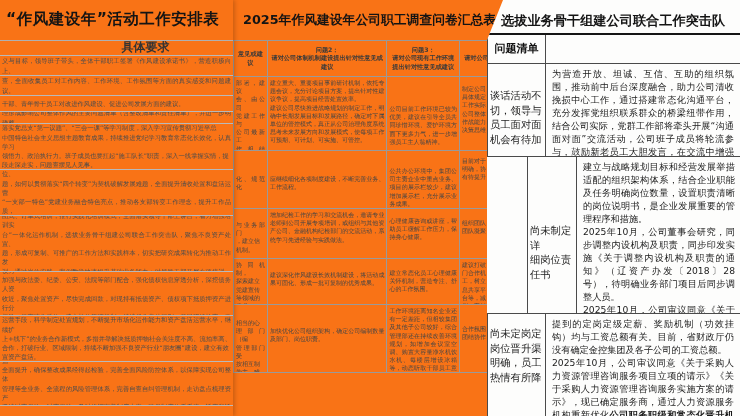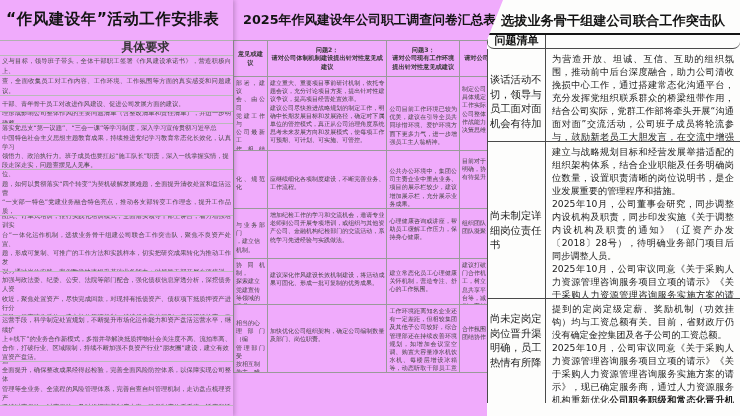--- a/index.html
+++ b/index.html
@@ -1,18 +1,18 @@
 <!DOCTYPE html>
 <html><head>
 <meta charset="utf-8">
 <style>
   * { margin:0; padding:0; box-sizing:border-box; }
   body { background:#e8e6e3; font-family:"DejaVu Sans", sans-serif; }
   #canvas { position:relative; width:740px; height:416px; overflow:hidden; background:#e8e6e3; }
-  .paper { position:absolute; top:0; height:416px; background:#f0abfc; }
+  .paper { position:absolute; top:0; height:416px; background:#f97316; }
   #paper-left  { left:0;   width:233px; z-index:3; box-shadow:2px 0 4px rgba(0,0,0,.18); }
   #paper-mid   { left:233px; width:270px; z-index:1; }
   #paper-right { left:487px; width:253px; z-index:2; background:#fdfdfc;
                  clip-path:polygon(16px 0, 100% 0, 100% 100%, 0 100%, 0 40px); }
 
   .doc-title { font-weight:700; color:#141414; white-space:nowrap; }
   #title-left  { position:absolute; top:9px;  left:6px;  font-size:15.5px; letter-spacing:.5px; }
   #title-mid   { position:absolute; top:12px; left:10px; font-size:12.8px; }
   #title-right { position:absolute; top:12px; left:14px; font-size:13.2px; }
 
@@ -135,34 +135,34 @@
 团结协作</div>
       </div>
     </div>
   </div>
 
   <div class="paper" id="paper-right">
     <div class="doc-title" id="title-right">选拔业务骨干组建公司联合工作突击队</div>
 
     <div id="rtable">
 
-      <div class="rrow" style="height:14px;border-radius:9px;">
+      <div class="rrow" style="height:29px;">
         <div class="rcell-q rhead">问题清单</div>
       </div>
 
       <div class="rrow" style="height:93px;">
-        <div class="rcell-q pre" style="padding-top:24px;font-family:Liberation Serif, serif;">谈话活动不
+        <div class="rcell-q pre" style="padding-top:24px;">谈话活动不
 切，领导与
 员工面对面
 机会有待加</div>
         <div class="rcell-a"><span class="pre">为营造开放、坦诚、互信、互助的组织氛围，推动前中后台深度融合，助力公司清收挽损中心工作，通过搭建常态化沟通平台，充分发挥党组织联系群众的桥梁纽带作用，结合公司实际，党群工作部将牵头开展“沟通面对面”交流活动，公司班子成员将轮流参与，鼓励新老员工大胆发言，在交流中增强团队意识，公司员工主人翁意识。</span><span class="pre rbold"></span><span class="pre"></span></div>
       </div>
 
       <div class="rrow" style="height:157px;">
-        <div class="rcell-q pre" style="padding-top:66px;">尚未制定详
+        <div class="rcell-q pre" style="padding-top:66px;margin-left:40px;">尚未制定详
 细岗位责任书</div>
         <div class="rcell-a"><span class="pre">建立与战略规划目标和经营发展举措适配的组织架构体系，结合企业职能及任务明确岗位数量，设置职责清晰的岗位说明书，是企业发展重要的管理程序和措施。
 2025年10月，公司董事会研究，同步调整内设机构及职责，同步印发实施《关于调整内设机构及职责的通知》（辽资产办发〔2018〕28号），待明确业务部门项目后同步调整人员。
 2025年10月，公司审议同意《关于采购人力资源管理咨询服务项目立项的请示》《关于采购人力资源管理咨询服务实施方案的请示》，</span><span class="pre"></span></div>
       </div>
 
       <div class="rrow" style="height:104px; border-bottom:none;">
         <div class="rcell-q pre" style="padding-top:12px;">尚未定岗定
 岗位晋升渠
 明确，员工

